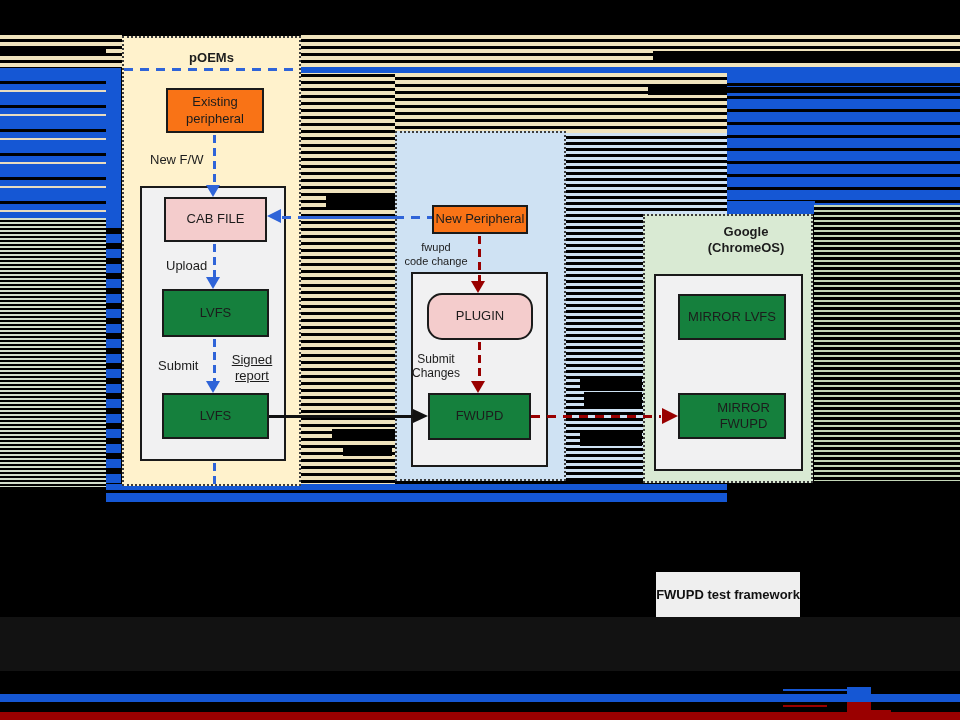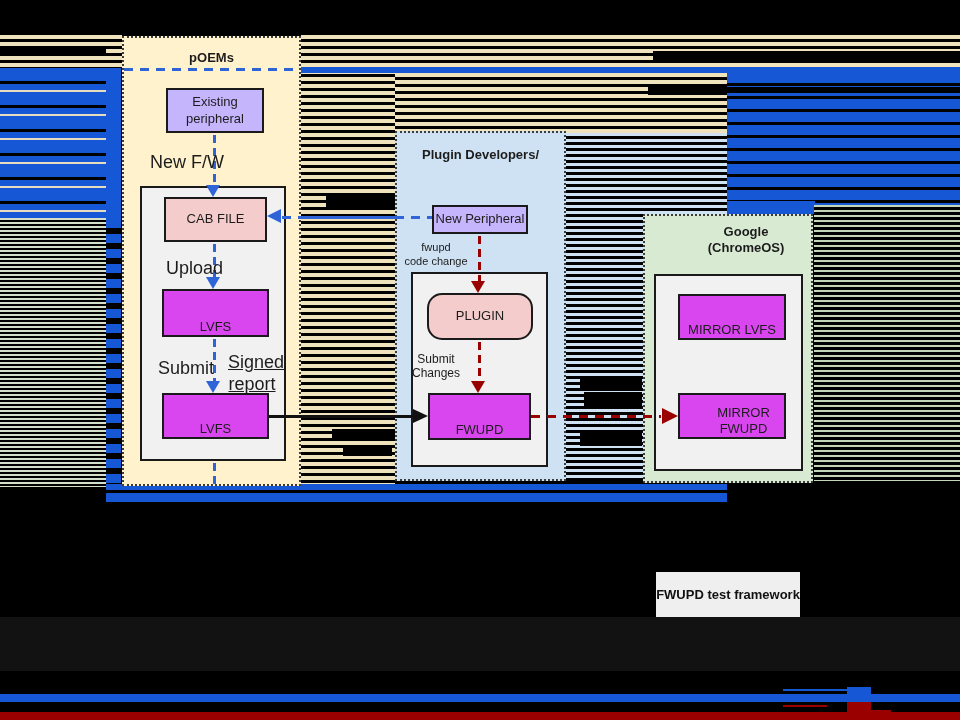--- a/index.html
+++ b/index.html
@@ -20,25 +20,25 @@
   .gray-band{background:#121212;}
   .red-bar{background:#9a0000;}
   
   .container{border:2px dotted #3d3d3d;}
   .cream{background:#fff2cc;}
   .lblue{background:#cfe2f3;}
   .lgreen{background:#d9ead3;}
   .panel{background:#f1f1f2;border:2px solid #1a1a1a;}
   .node{border:2px solid #1a1a1a;display:flex;align-items:center;justify-content:center;
         text-align:center;font-size:13px;line-height:1.25;}
-  .node-blue{background:#c4b5fd;}
+  .node-blue{background:#f97316;}
   .node-pink{background:#f4cccc;}
-  .node-green{background:#d946ef;align-items:flex-end;}
+  .node-green{background:#15803d;}
   .grouptitle{font-weight:bold;font-size:13px;text-align:center;line-height:1.25;}
-  .lbl{font-size:18px;line-height:1.2;}
+  .lbl{font-size:13px;line-height:1.2;}
   .lbl-sm{font-size:11px;line-height:1.25;}
   
   .vdash-blue{width:3px;background:repeating-linear-gradient(180deg,#2f64d8 0 8px,transparent 8px 13px);}
   .vdash-red{width:3px;background:repeating-linear-gradient(180deg,#990000 0 8px,transparent 8px 13px);}
   .hdash-blue{height:3px;background:repeating-linear-gradient(90deg,#2f64d8 0 9px,transparent 9px 16px);}
   .hdash-red{height:3px;background:repeating-linear-gradient(90deg,#990000 0 9px,transparent 9px 16px);}
   .hsolid-blue{height:3px;background:#2f64d8;}
   .hsolid-black{height:3px;background:#111;}
   
   .tri{width:0;height:0;}
@@ -122,21 +122,20 @@
   <div class="abs tri tri-down-blue" style="left:206px;top:381px;"></div>
   <div class="abs vdash-blue" style="left:213px;top:463px;height:23px;"></div>
 
   <div class="abs lbl" style="left:150px;top:152px;">New F/W</div>
   <div class="abs lbl" style="left:166px;top:258px;">Upload</div>
   <div class="abs lbl" style="left:158px;top:358px;">Submit</div>
   <div class="abs lbl" style="left:228px;top:352px;width:48px;text-align:center;text-decoration:underline;">Signed report</div>
 
   <div class="abs container lblue" style="left:395px;top:131px;width:171px;height:350px;"></div>
   <div class="abs grouptitle" style="left:395px;top:147px;width:171px;">
-    <div>Plugin Developers/</div>
   </div>
 
   <div class="abs node node-blue" style="left:432px;top:205px;width:96px;height:29px;">
     <span>New Peripheral</span>
   </div>
 
   <div class="abs panel" style="left:411px;top:272px;width:137px;height:195px;"></div>
   <div class="abs node node-pink" style="left:427px;top:293px;width:106px;height:47px;border-radius:15px;">
     <span>PLUGIN</span>
   </div>

